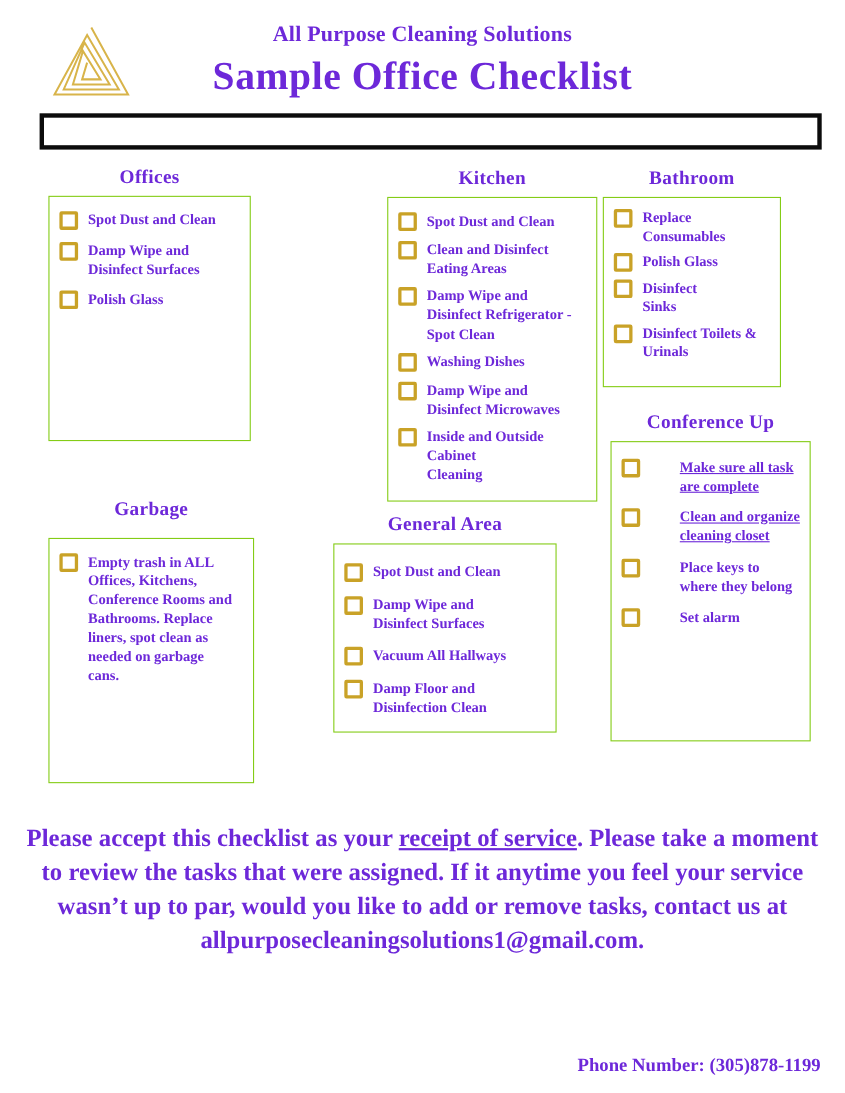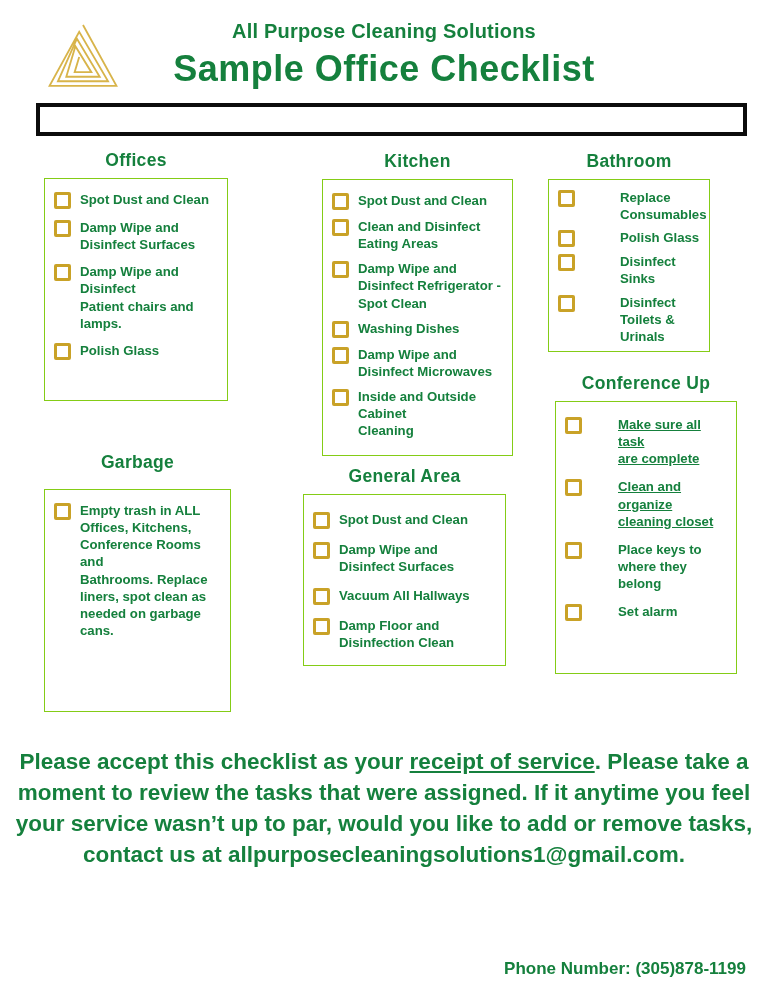--- a/index.html
+++ b/index.html
@@ -1,22 +1,22 @@
 <!DOCTYPE html>
 <html><head>
 <meta charset="utf-8">
 <style>
   * { margin:0; padding:0; box-sizing:border-box; }
   html,body { background:#ffffff; }
   .page {
     position:relative;
     width:768px; height:994px;
     background:#ffffff;
-    font-family:Liberation Sans, sans-serif;
-    color:#15803d;
+    font-family:Liberation Serif, serif;
+    color:#6d28d9;
     overflow:hidden;
   }
   
   .logo {
     position:absolute; left:44px; top:22px; width:78px; height:76px;
   }
   .brand {
     position:absolute; left:0; top:20px; width:768px;
     text-align:center; font-size:20px; font-weight:700; letter-spacing:.2px;
   }
@@ -44,26 +44,26 @@
     border:3px solid #C9A227; border-radius:2px; background:#fff;
     cursor:pointer;
   }
   .lbl {
     margin-left:9px; font-size:13.2px; font-weight:700; line-height:1.3;
     white-space:pre-line;
   }
   .lbl.u { text-decoration:underline; }
   .sec-offices   { left:44px;  top:150px; width:184px; }
   .sec-offices   .sec-box { height:223px; }
-  .sec-kitchen   { left:286px; top:151px; width:227px;padding-left:36px; }
+  .sec-kitchen   { left:316px; top:151px; width:227px;padding-left:36px; }
   .sec-kitchen   .sec-box { height:277px; }
   .sec-kitchen   .item { margin-bottom:8px; }
   .sec-bathroom  { left:548px; top:151px; width:162px; }
   .sec-bathroom  .sec-box { height:173px; padding-top:9px; }
-  .sec-bathroom  .item { margin-bottom:6px;gap:36px; }
+  .sec-bathroom  .item { margin-bottom:6px; }
   .sec-garbage   { left:44px;  top:452px; width:187px; }
   .sec-garbage   .sec-box { height:223px;margin-top:16px; }
   .sec-general   { left:303px; top:466px; width:203px; }
   .sec-general   .sec-box { height:172px; padding-top:16px; }
   .sec-general   .item { margin-bottom:12px; }
   .sec-finishing { left:555px; top:373px; width:182px; }
   .sec-finishing .sec-box { height:273px; padding-top:14px; }
   .sec-finishing .item { margin-bottom:11px;gap:27px; }
   
   .receipt-note {
@@ -95,25 +95,20 @@
         <span class="cb"></span>
         <span class="lbl">Spot Dust and Clean</span>
       </div>
       <div class="item">
         <span class="cb"></span>
         <span class="lbl">Damp Wipe and
 Disinfect Surfaces</span>
       </div>
       <div class="item">
         <span class="cb"></span>
-        <span class="lbl">Damp Wipe and Disinfect
-Patient chairs and lamps.</span>
-      </div>
-      <div class="item">
-        <span class="cb"></span>
         <span class="lbl">Polish Glass</span>
       </div>
 
     </div>
   </div>
 
   <div class="section sec-kitchen">
     <div class="sec-title">Kitchen</div>
     <div class="sec-box">
       <div class="item">

